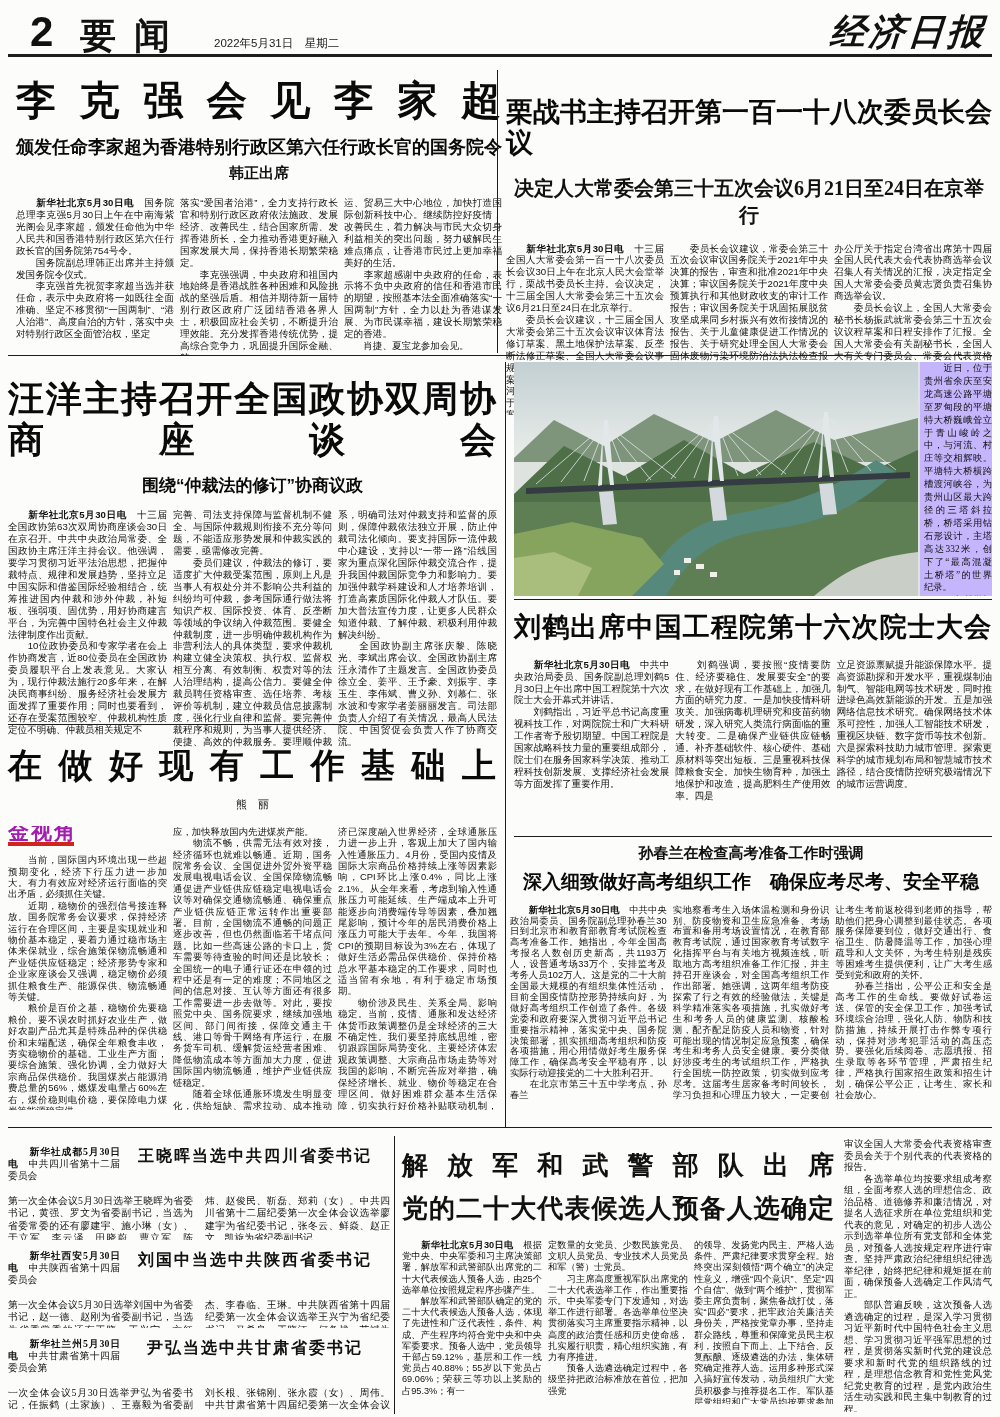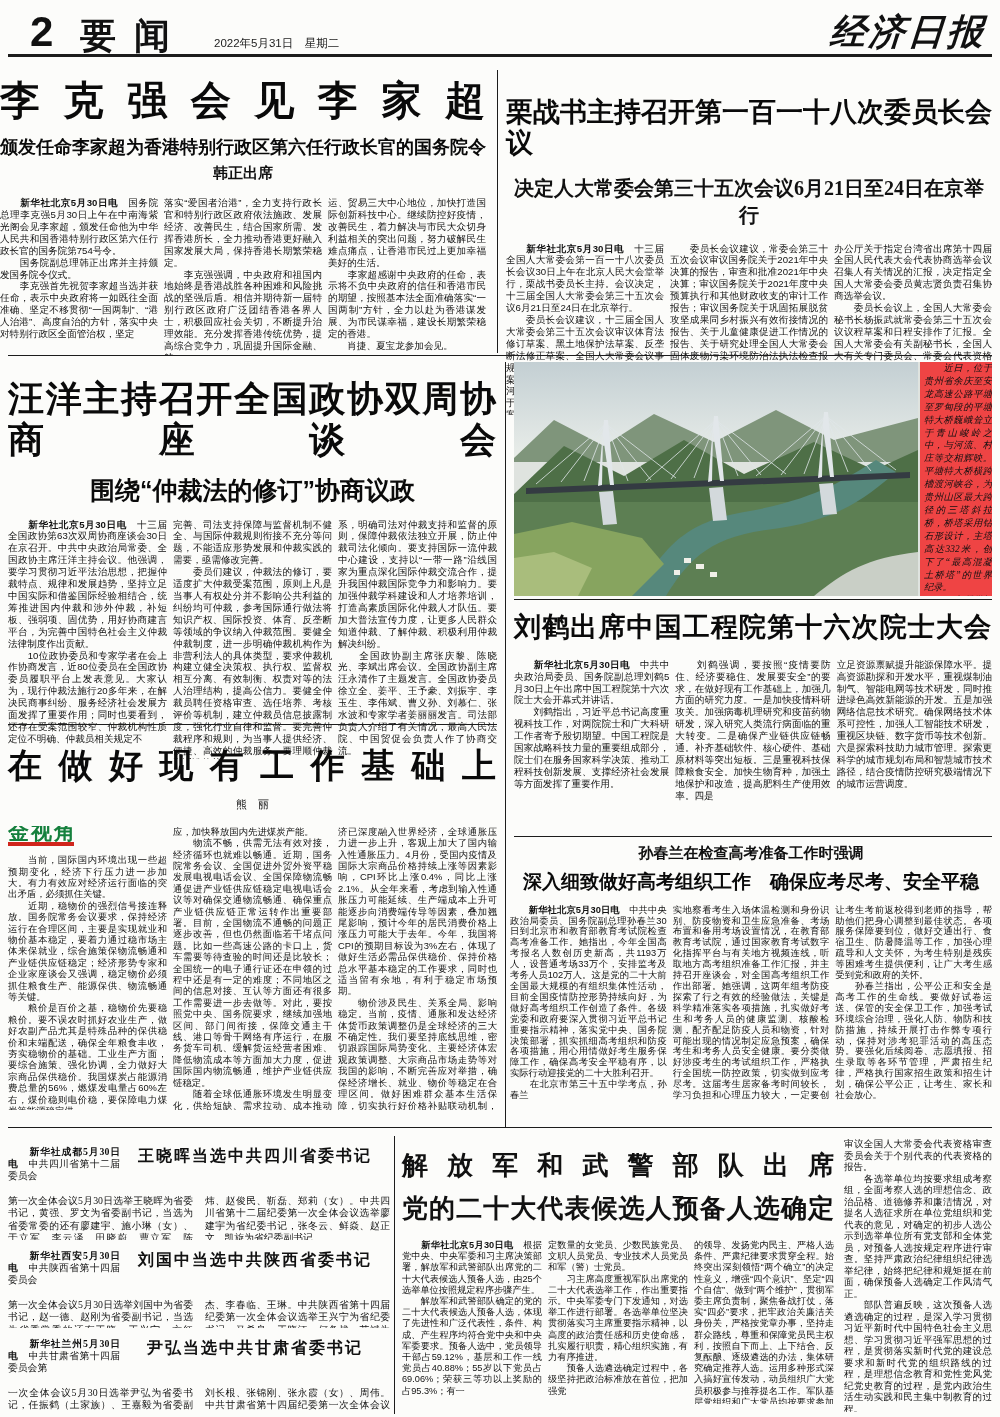--- a/index.html
+++ b/index.html
@@ -16,25 +16,25 @@
   .col p{margin:0;padding:0;}
   .bodytxt{font-size:9.6px;line-height:11.9px;}
   
   .pagenum{font-size:42px;font-weight:bold;}
   .section{font-size:36px;font-weight:bold;letter-spacing:18px;}
   .pdate{font-size:11.5px;color:#222;}
   .masthead{font-family:"Liberation Serif","DejaVu Serif",serif;font-weight:bold;font-style:italic;
             font-size:36px;letter-spacing:3px;transform:skewX(-4deg);}
   
   .photo-frame{position:absolute;left:514px;top:362px;width:478px;height:234px;background:#dfe3df;}
-  .photo-cap{position:absolute;right:0;top:0;width:72px;height:234px;background:#ef4444;
-             font-size:9.3px;line-height:12.9px;text-align:justify;overflow:hidden;padding:0 0 0 4px;box-sizing:border-box;font-style:italic;}
+  .photo-cap{position:absolute;right:0;top:0;width:72px;height:234px;background:#c4b5fd;
+             font-size:9.3px;line-height:12.9px;text-align:justify;overflow:hidden;padding:0 0 0 4px;box-sizing:border-box;}
   .photo-cap .credit{text-align:right;text-indent:0;}
   
-  .goldlabel{color:#15803d;font-weight:bold;font-size:21px;letter-spacing:2px;}
+  .goldlabel{color:#a21caf;font-weight:bold;font-size:21px;letter-spacing:2px;}
   .goldbar{width:66px;height:4px;background:#d0251c;margin:5px 0 8px 0;}
   
   .bitem{overflow:hidden;}
   .bitem .head{display:flex;}
   .bitem .dl{flex:0 0 112px;font-size:9.8px;line-height:12.2px;text-align:justify;}
   .bitem .bh{flex:1;font-size:16px;letter-spacing:2px;font-weight:600;text-align:center;padding-top:10px;}
   .bitem .bbody{column-count:2;column-gap:12px;font-size:9.8px;line-height:12.2px;text-align:justify;margin-top:3px;}
   .bitem .bbody p{margin:0;}
   b{font-weight:bold;}
 </style>
@@ -42,21 +42,21 @@
 <body>
 
 <div class="page">
 
   <div class="abs pagenum" style="left:30px;top:8px;">2</div>
   <div class="abs section" style="left:80px;top:12px;">要闻</div>
   <div class="abs pdate" style="left:214px;top:36px;">2022年5月31日　星期二</div>
   <div class="abs masthead" style="right:14px;top:8px;">经济日报</div>
   <div class="rule" style="left:8px;top:54px;width:984px;height:3px;"></div>
 
-  <section class="abs" style="left:0;top:70px;width:486px;height:284px;">
+  <section class="abs" style="left:16px;top:70px;width:486px;height:284px;">
     <div class="hl spread" style="font-size:40px;margin-top:8px;">李克强会见李家超</div>
     <div class="hl ctr" style="font-size:18px;margin-top:13px;letter-spacing:0;">颁发任命李家超为香港特别行政区第六任行政长官的国务院令</div>
     <div class="ctr" style="font-size:15px;font-weight:bold;margin-top:7px;">韩正出席</div>
     <div class="cols bodytxt" style="margin-top:14px;height:158px;">
       <div class="col">
           <p>　　<b>新华社北京5月30日电</b>　国务院总理李克强5月30日上午在中南海紫光阁会见李家超，颁发任命他为中华人民共和国香港特别行政区第六任行政长官的国务院第754号令。</p>
           <p>　　国务院副总理韩正出席并主持颁发国务院令仪式。</p>
           <p>　　李克强首先祝贺李家超当选并获任命，表示中央政府将一如既往全面准确、坚定不移贯彻“一国两制”、“港人治港”、高度自治的方针，落实中央对特别行政区全面管治权，坚定</p>
         </div>
       <div class="col">
@@ -90,21 +90,21 @@
           <p>　　委员长会议上，全国人大常委会秘书长杨振武就常委会第三十五次会议议程草案和日程安排作了汇报。全国人大常委会有关副秘书长，全国人大有关专门委员会、常委会代表资格审查委员会负责人就常委会第三十五次会议议题等作了汇报。</p>
           <p>　　全国人大常委会副委员长王晨、曹建明、张春贤、沈跃跃、吉炳轩、艾力更·依明巴海、万鄂湘、陈竺、王东明、丁仲礼、郝明金、蔡达峰、武维华出席会议。</p>
         </div>
     </div>
   </section>
 
   <div class="rule" style="left:8px;top:355px;width:984px;height:1px;"></div>
 
   <section class="abs" style="left:8px;top:360px;width:489px;height:360px;">
     <div class="hl spread" style="font-size:36px;margin-top:18px;">汪洋主持召开全国政协双周协商座谈会</div>
-    <div class="hl ctr" style="font-size:25px;margin-top:16px;letter-spacing:0;">围绕“仲裁法的修订”协商议政</div>
+    <div class="hl ctr" style="font-size:17px;margin-top:16px;letter-spacing:0;">围绕“仲裁法的修订”协商议政</div>
     <div class="cols bodytxt" style="margin-top:14px;height:240px;">
       <div class="col">
           <p>　　<b>新华社北京5月30日电</b>　十三届全国政协第63次双周协商座谈会30日在京召开。中共中央政治局常委、全国政协主席汪洋主持会议。他强调，要学习贯彻习近平法治思想，把握仲裁特点、规律和发展趋势，坚持立足中国实际和借鉴国际经验相结合，统筹推进国内仲裁和涉外仲裁，补短板、强弱项、固优势，用好协商建言平台，为完善中国特色社会主义仲裁法律制度作出贡献。</p>
           <p>　　10位政协委员和专家学者在会上作协商发言，近80位委员在全国政协委员履职平台上发表意见。大家认为，现行仲裁法施行20多年来，在解决民商事纠纷、服务经济社会发展方面发挥了重要作用；同时也要看到，还存在受案范围较窄、仲裁机构性质定位不明确、仲裁员相关规定不</p>
         </div>
       <div class="col">
           <p>完善、司法支持保障与监督机制不健全、与国际仲裁规则衔接不充分等问题，不能适应形势发展和仲裁实践的需要，亟需修改完善。</p>
           <p>　　委员们建议，仲裁法的修订，要适度扩大仲裁受案范围，原则上凡是当事人有权处分并不影响公共利益的纠纷均可仲裁，参考国际通行做法将知识产权、国际投资、体育、反垄断等领域的争议纳入仲裁范围。要健全仲裁制度，进一步明确仲裁机构作为非营利法人的具体类型，要求仲裁机构建立健全决策权、执行权、监督权相互分离、有效制衡、权责对等的法人治理结构，提高公信力。要健全仲裁员聘任资格审查、选任培养、考核评价等机制，建立仲裁员信息披露制度，强化行业自律和监督。要完善仲裁程序和规则，为当事人提供经济、便捷、高效的仲裁服务。要理顺仲裁和诉讼的关</p>
         </div>
       <div class="col">

